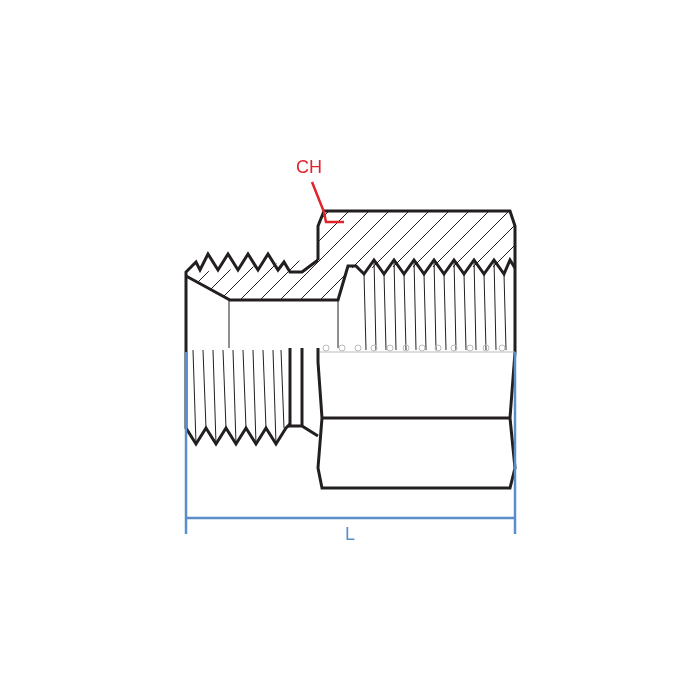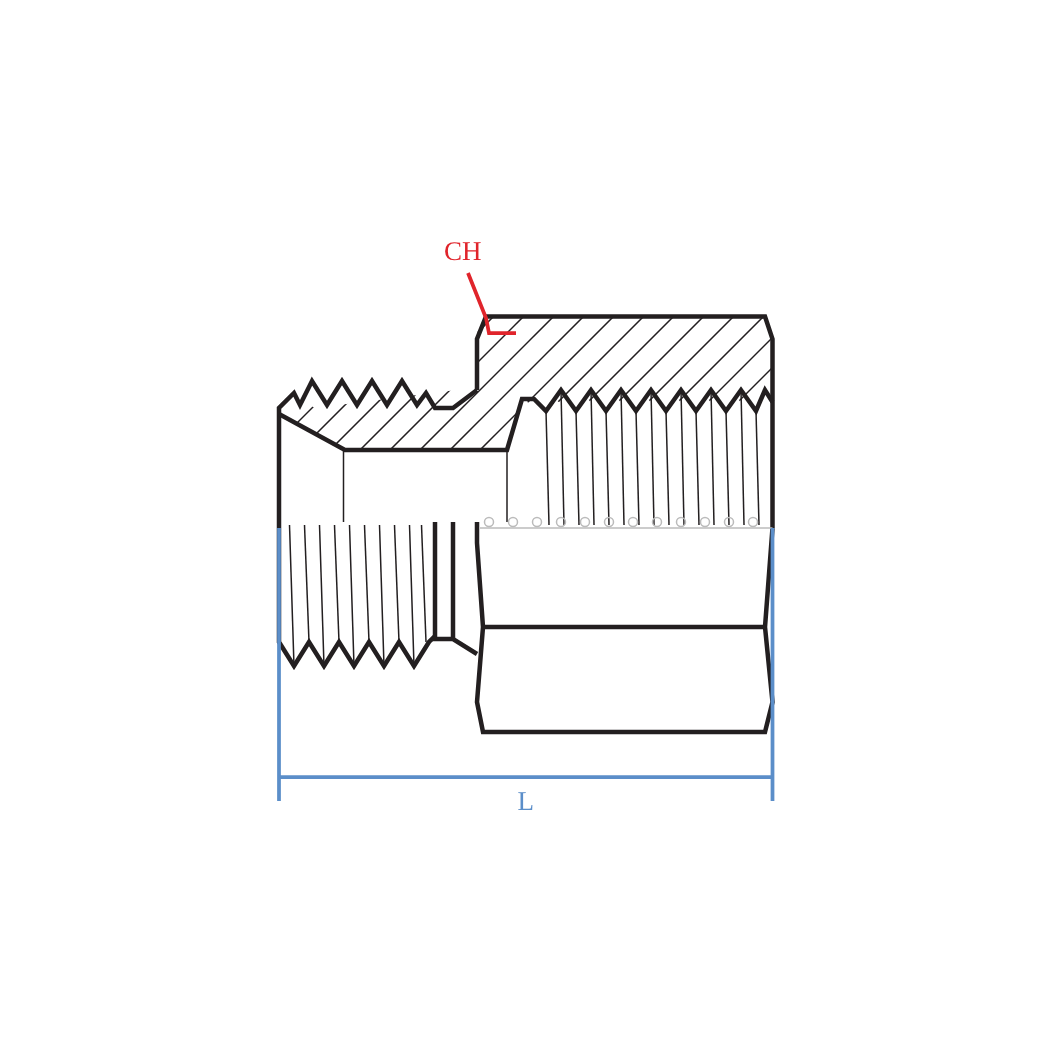--- a/index.html
+++ b/index.html
@@ -1,18 +1,18 @@
 <!DOCTYPE html>
 <html><head>
 <meta charset="utf-8">
 <style>
   html,body{margin:0;padding:0;background:#ffffff;}
   body{width:700px;height:700px;position:relative;overflow:hidden;font-family:"Liberation Sans",sans-serif;}
   svg{position:absolute;left:0;top:0;}
-  .lbl{font-family:Liberation Serif, serif;}
+  .lbl{font-family:Liberation Sans, sans-serif;}
 </style>
 </head>
 <body>
 
 <svg width="700" height="700" viewBox="0 0 700 700">
   <defs>
     <clipPath id="hatch-clip">
 
       <polygon points="318,212 510,212 515,228 515,262 505,256 495,270 485,256 475,270 465,256 455,270 445,256 435,270 425,256 415,270 405,256 395,270 385,256 375,270 365,262 355,270 348,266 338,300 230,300 186,276 196,264 210,272 320,258"></polygon>
     </clipPath>

